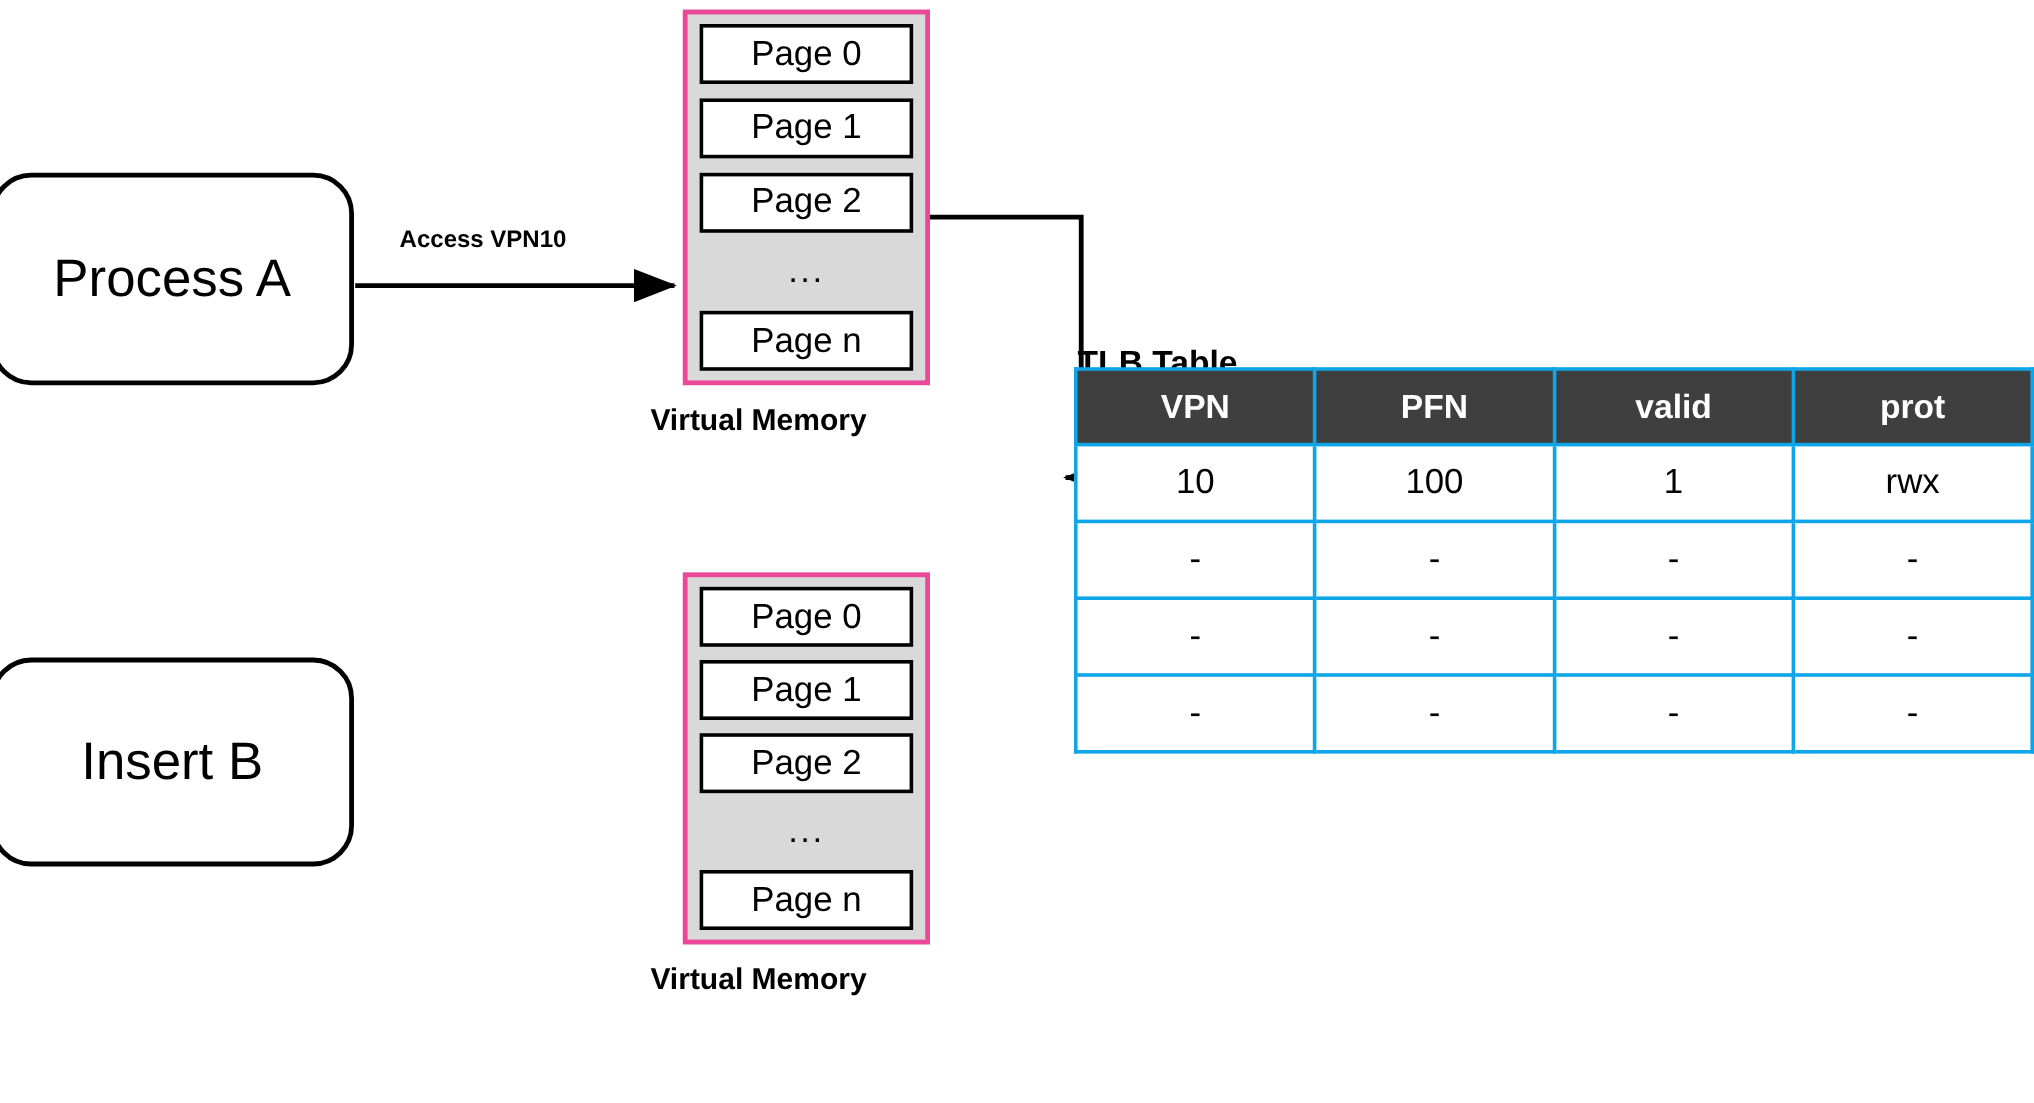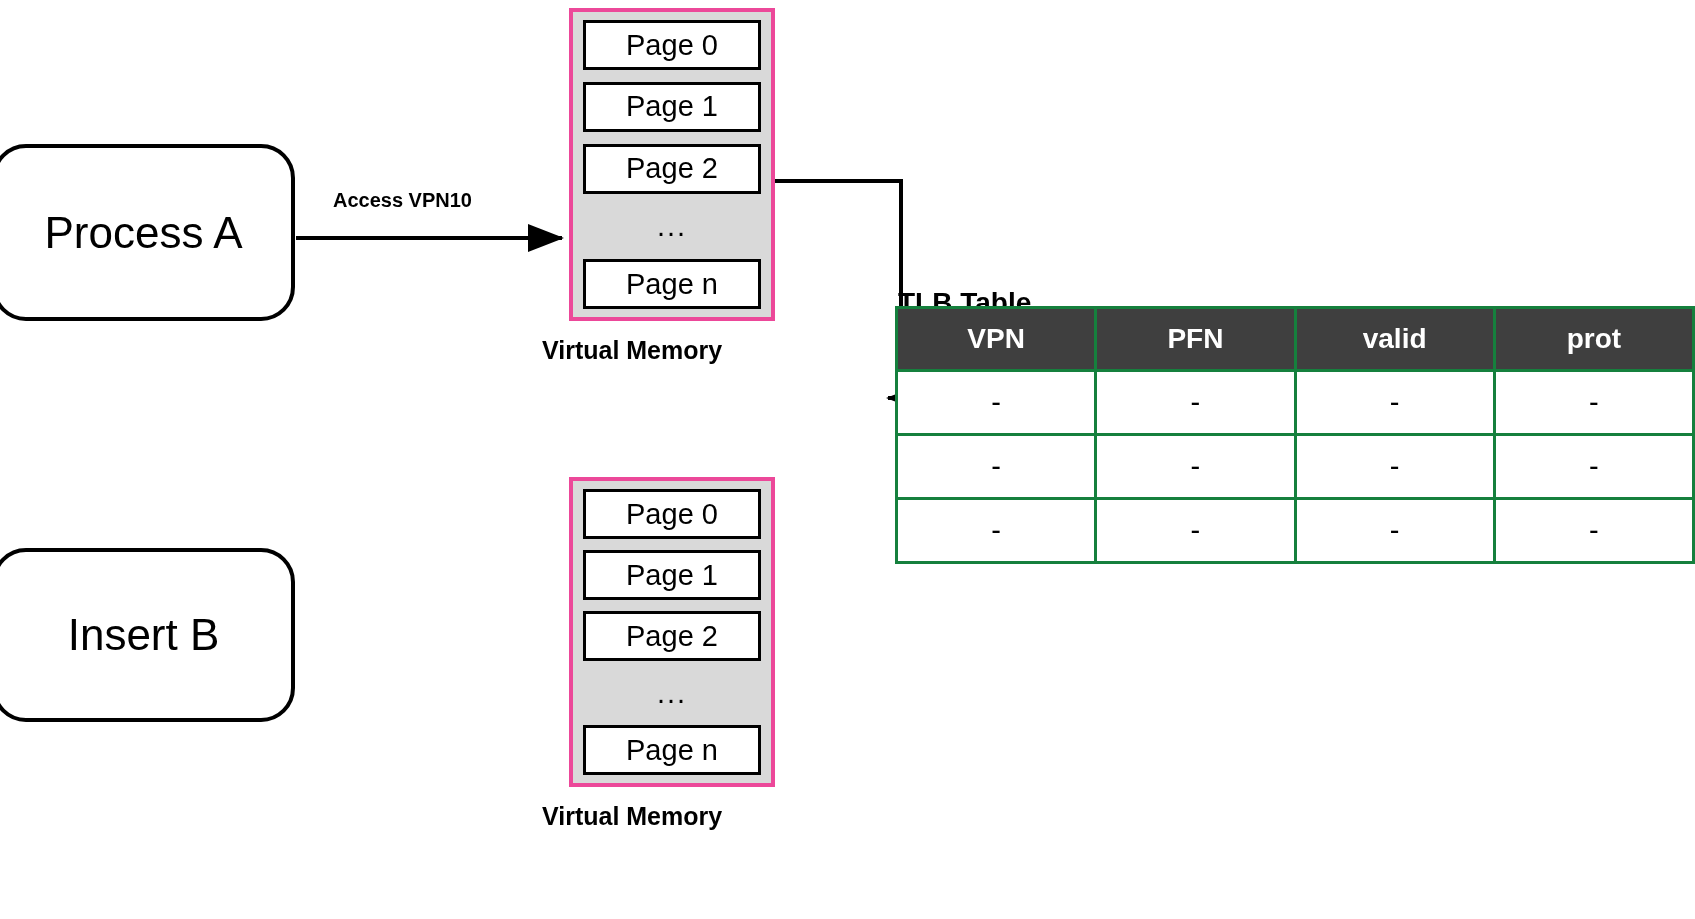--- a/index.html
+++ b/index.html
@@ -108,21 +108,21 @@
   
   #tlb-table {
     position: absolute;
     left: 895px;
     top: 306px;
     width: 800px;
     border-collapse: collapse;
     table-layout: fixed;
   }
   #tlb-table th, #tlb-table td {
-    border: 3px solid #15803d;
+    border: 3px solid #0ea5e9;
     text-align: center;
     color: #000000;
     box-sizing: border-box;
   }
   #tlb-table th {
     background: #3f3f3f;
     color: #ffffff;
     font-weight: bold;
     font-size: 28px;
     height: 63px;
@@ -190,20 +190,26 @@
     <thead>
       <tr>
         <th>VPN</th>
         <th>PFN</th>
         <th>valid</th>
         <th>prot</th>
       </tr>
     </thead>
     <tbody>
       <tr>
+        <td>10</td>
+        <td>100</td>
+        <td>1</td>
+        <td>rwx</td>
+      </tr>
+      <tr>
         <td>-</td>
         <td>-</td>
         <td>-</td>
         <td>-</td>
       </tr>
       <tr>
         <td>-</td>
         <td>-</td>
         <td>-</td>
         <td>-</td>

